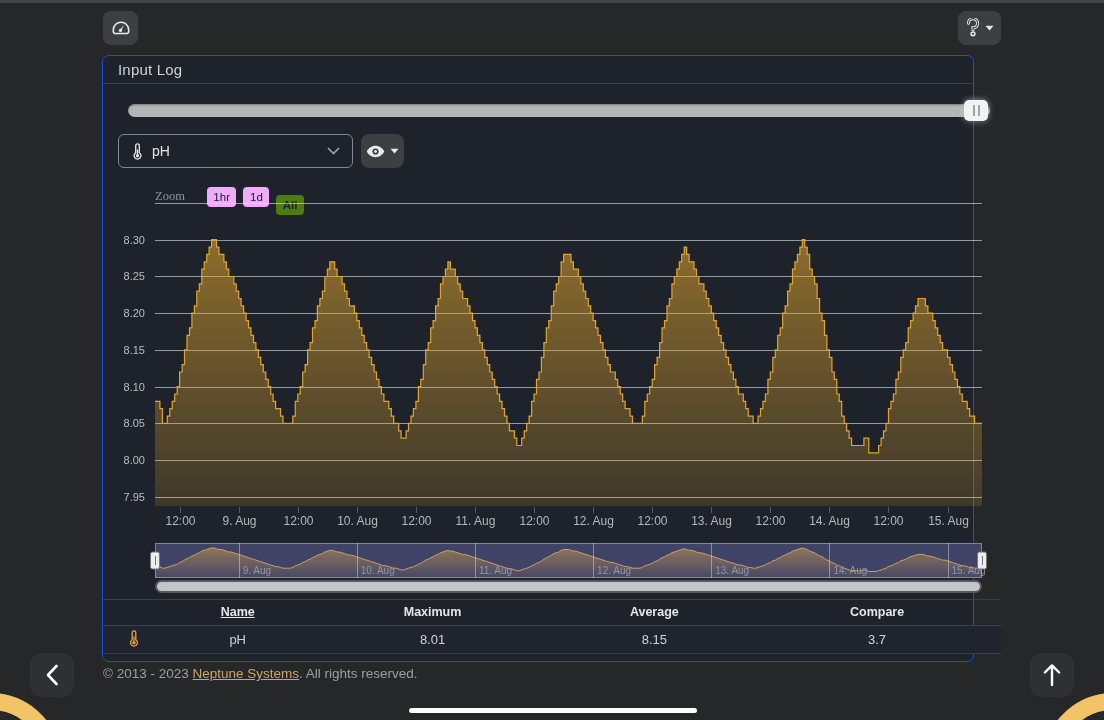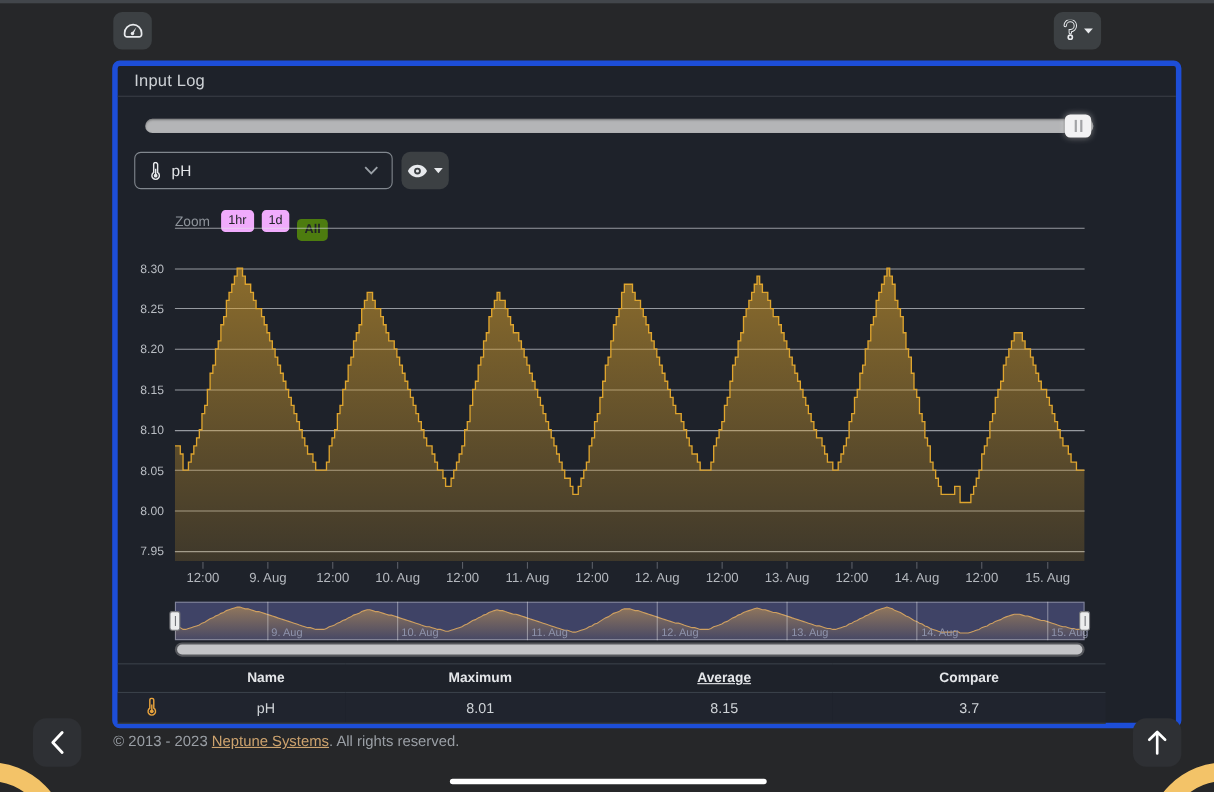--- a/index.html
+++ b/index.html
@@ -7,22 +7,22 @@
 body { font-family:"Liberation Sans", sans-serif; background:#262729; position:relative; }
 #stage { position:absolute; left:0; top:0; width:1104px; height:720px; overflow:hidden; }
 
 .topstrip { position:absolute; left:0; top:0; width:1104px; height:3px; background:#42464b; }
 
 .iconbtn { position:absolute; background:#3c4043; border:none; border-radius:8px;
   display:flex; align-items:center; justify-content:center; cursor:pointer; }
 #gauge-btn { left:103px; top:11px; width:35px; height:34px; }
 #help-btn  { left:958px; top:11px; width:43px; height:34px; gap:5px; }
 
-.card { position:absolute; left:102px; top:55px; width:972px; height:607px;
-  background:#1e222a; border:5px solid #1d4ed8; border-radius:7px; }
+.card { position:absolute; left:102px; top:55px; width:872px; height:607px;
+  background:#1e222a; border:1px solid #1d4ed8; border-radius:7px; }
 .card-header { height:28px; border-bottom:1px solid #3a3e45; display:flex; align-items:center; padding:0 15px; }
 .card-title { color:#ced2d6; font-size:15px; letter-spacing:.2px; }
 
 
 .slider-track { position:absolute; left:25px; top:48px; width:862px; height:13px;
   background:#b4b5b7; border-radius:7px; box-shadow:inset 0 1px 2px rgba(0,0,0,.35); }
 .slider-handle { position:absolute; right:2px; top:-4px; width:24px; height:21px; background:#f2f2f3;
   border-radius:5px; box-shadow:0 0 6px rgba(250,250,250,.55), 0 1px 2px rgba(0,0,0,.4);
   display:flex; align-items:center; justify-content:center; gap:3px; cursor:pointer; }
 .slider-handle i { display:block; width:2px; height:11px; background:#a2a3a6; }
@@ -34,35 +34,35 @@
 #compare-select { left:598px; width:289px; }
 .select .lbl { color:#e2e5e8; font-size:14px; margin-left:8px; }
 .select .placeholder { color:#9aa0a6; font-size:14px; margin-left:0; }
 .select .chev { margin-left:auto; }
 #eye-btn { left:258px; top:78px; width:43px; height:34px; gap:5px; }
 .daterange { position:absolute; top:87px; left:300px; width:300px; text-align:center;
   color:#9aa0a6; font-size:14.5px; }
 
 
 .zoomrow { position:absolute; left:52px; top:123px; display:flex; align-items:center; gap:7px; }
-.zoomrow .zlabel { color:#8e939a; font-size:12.5px; margin-right:3px; }
+.zoomrow .zlabel { color:#8e939a; font-size:12.5px; margin-right:15px;font-family:Liberation Serif, serif; }
 .zbtn { border:none; border-radius:4px; background:#f0abfc; color:#202227; font-size:11.5px;
   padding:3.5px 6.5px; line-height:1.1; cursor:pointer; }
 .zbtn.active { background:#4d7c0f; font-weight:bold;margin-top:16px; }
 
 #chart-svg { position:absolute; left:0px; top:120px; }
 
 
 .stats-table { position:absolute; left:0px; top:543px; width:898px; }
 .stats-table table { width:100%; border-collapse:collapse; }
 .stats-table th { color:#e4e6e9; font-size:12.5px; font-weight:bold; padding:5px 4px 6px; }
 .stats-table td { color:#cfd3d7; font-size:13px; text-align:center; padding:3.5px 4px; height:17px; vertical-align:middle; }
 .stats-table thead tr { border-top:1px solid #394049; }
 .stats-table tbody tr { border-top:1px solid #394049; border-bottom:1px solid #394049; background:#20242e; }
-.col-icon { width:7%; } .col-name { width:16%; } .col-min { width:27.4%; } .col-avg { width:22%;text-decoration:underline; } .col-max { width:27.6%; }
+.col-icon { width:7%; } .col-name { width:16%;text-decoration:underline; } .col-min { width:27.4%; } .col-avg { width:22%; } .col-max { width:27.6%; }
 
 .footer { position:absolute; left:103px; top:666px; color:#9a9fa5; font-size:13.5px; }
 .footer a { color:#cda36e; text-decoration:underline; cursor:pointer; }
 
 .navbtn { position:absolute; width:44px; height:44px; border-radius:12px; background:#2e3034;
   border:none; display:flex; align-items:center; justify-content:center; cursor:pointer; }
 #back-btn { left:30px; top:653px; }
 #top-btn { left:1030px; top:653px; }
 
 .corner-ring { position:absolute; width:144px; height:144px; border-radius:50%;

